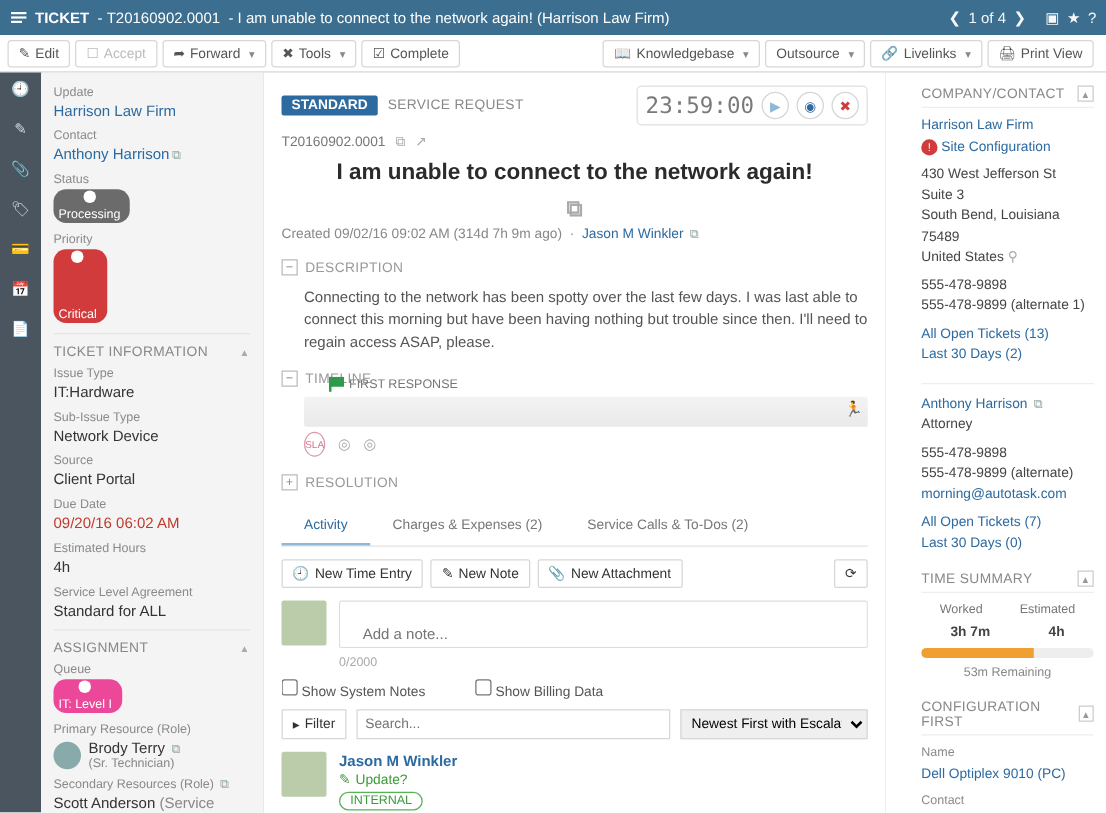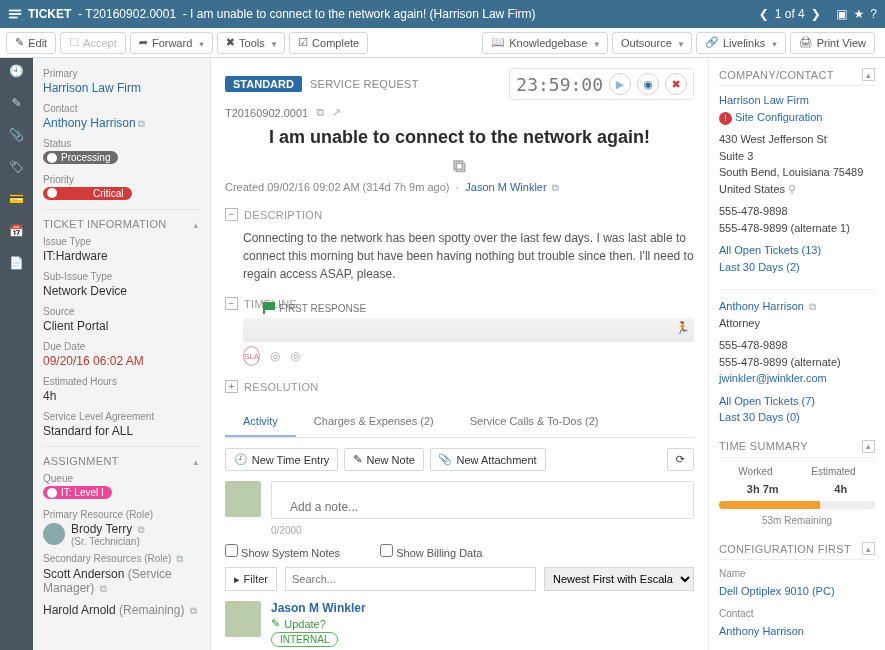--- a/index.html
+++ b/index.html
@@ -25,21 +25,21 @@
 
 
 .main { display: flex; height: calc(650px - 28px - 30px); }
 .rail { width: 33px; background: #4a5560; display: flex; flex-direction: column; align-items: center; padding-top: 6px; gap: 18px; color: #cfd6dc; }
 .rail div { cursor: pointer; }
 
 .left-col { width: 178px; background: #f4f4f4; border-right: 1px solid #e2e2e2; padding: 10px 10px 0 10px; overflow-y: auto; }
 .lbl { color: #8a8a8a; font-size: 10px; margin-bottom: 2px; }
 .val { font-size: 12px; margin-bottom: 8px; }
 .val.link { color: #2c6aa0; }
-.pill { display: inline-flex; align-items: center; border-radius: 10px; padding: 1px 8px 1px 4px; font-size: 10px; color: #fff; gap: 4px; }
+.pill { display: inline-flex; align-items: center; border-radius: 10px; padding: 1px 8px 1px 4px; font-size: 10px; color: #fff; gap: 4px; flex-direction: column; }
 .pill .dot { width: 10px; height: 10px; border-radius: 50%; background: #fff; display: inline-block; }
 .pill.gray { background: #6b6b6b; }
 .pill.red { background: #d23b3b; gap: 36px; }
 .pill.green-o { background: #fff; color: #3a9a3a; border: 1px solid #56b356; padding: 1px 8px; }
 .pill.it { background: #ec4899; }
 .section-hdr { display: flex; align-items: center; justify-content: space-between; color: #888; font-size: 11px; letter-spacing: .3px; margin: 8px 0 6px; border-top: 1px solid #e5e5e5; padding-top: 8px; }
 .section-hdr:first-of-type { border-top: none; padding-top: 0; }
 .arrow-up::after { content: "▲"; font-size: 8px; color: #aaa; }
 .due-red { color: #c0392b; }
 .resline { display: flex; align-items: center; gap: 6px; margin-bottom: 3px; }
@@ -84,21 +84,21 @@
 .filter-row { display:flex; gap:8px; margin-bottom:10px; }
 .filter-row .fbtn { border:1px solid #d7d7d7; padding:4px 8px; font-size:11px; display:inline-flex; align-items:center; gap:4px;}
 .filter-row input { flex:1; border:1px solid #d7d7d7; padding:4px 6px; font-size:11px;}
 .filter-row select { border:1px solid #d7d7d7; padding:4px; font-size:11px; width:150px;}
 .activity-item { display:flex; gap:10px;}
 .activity-item .av { width:36px; height:36px; background:#bca; border-radius:2px;}
 .activity-item .body .name { color:#2c6aa0; font-weight:600; font-size:12px;}
 .activity-item .body .upd { color:#3a9a3a; font-size:11px; display:flex; gap:4px; align-items:center; margin:2px 0;}
 
 
-.right-col { width: 177px; padding: 10px 10px 0 10px; background: #fff; border-left:1px solid #eee; overflow-y:auto;}
+.right-col { width: 177px; padding: 10px 10px 0 28px; background: #fff; border-left:1px solid #eee; overflow-y:auto;}
 .r-sect-hdr { display:flex; justify-content:space-between; align-items:center; color:#888; font-size:11px; letter-spacing:.3px; border-bottom:1px solid #eee; padding-bottom:4px; margin-bottom:6px;}
 .r-sect-hdr .sq2 { width:13px; height:13px; border:1px solid #ccc; display:inline-flex; align-items:center; justify-content:center; font-size:9px; color:#999; cursor:pointer;}
 .r-block { margin-bottom:14px; font-size:11px; color:#444; line-height:1.5;}
 .r-block .red-ic { display:inline-flex; width:13px; height:13px; background:#d23b3b; color:#fff; border-radius:50%; align-items:center; justify-content:center; font-size:9px; margin-right:3px;}
 .prog-lbls { display:flex; justify-content:space-around; font-size:10px; color:#777; margin-bottom:2px;}
 .prog-vals { display:flex; justify-content:space-around; font-size:11px; font-weight:600; color:#444; margin-bottom:4px;}
 .prog-bar { height:8px; background:#eee; border-radius:4px; overflow:hidden; position:relative;}
 .prog-fill { height:100%; background:#f0a030; width:65%;}
 .remain { text-align:center; font-size:10px; color:#888; margin-top:4px;}
 
@@ -154,21 +154,21 @@
     <div>🕘</div>
     <div>✎</div>
     <div>📎</div>
     <div>🏷</div>
     <div>💳</div>
     <div>📅</div>
     <div>📄</div>
   </div>
 
   <div class="left-col">
-    <div class="lbl">Primary</div>
+    <div class="lbl">Update</div>
     <div class="val link">Harrison Law Firm</div>
 
     <div class="lbl">Contact</div>
     <div class="val link"><span>Anthony Harrison</span><span class="ext-ic">⧉</span></div>
 
     <div class="lbl">Status</div>
     <div class="val"><span class="pill gray">
           <span class="dot"></span>
           <span>Processing</span>
         </span></div>
@@ -349,21 +349,21 @@
       <div style="height:6px"></div>
       <a href="#">All Open Tickets (13)</a><br>
       <a href="#">Last 30 Days (2)</a>
     </div>
     <div class="r-block" style="border-top:1px solid #eee;padding-top:8px">
       <a href="#">Anthony Harrison</a> <span class="ext-ic">⧉</span><br>
       <span>Attorney</span>
       <div style="height:6px"></div>
       <div>555-478-9898</div>
       <div>555-478-9899 (alternate)</div>
-      <a href="#">jwinkler@jwinkler.com</a>
+      <a href="#">morning@autotask.com</a>
       <div style="height:6px"></div>
       <a href="#">All Open Tickets (7)</a><br>
       <a href="#">Last 30 Days (0)</a>
     </div>
 
     <div class="r-sect-hdr">
         <span>TIME SUMMARY</span>
         <span class="sq2">▴</span>
       </div>
     <div class="r-block">

